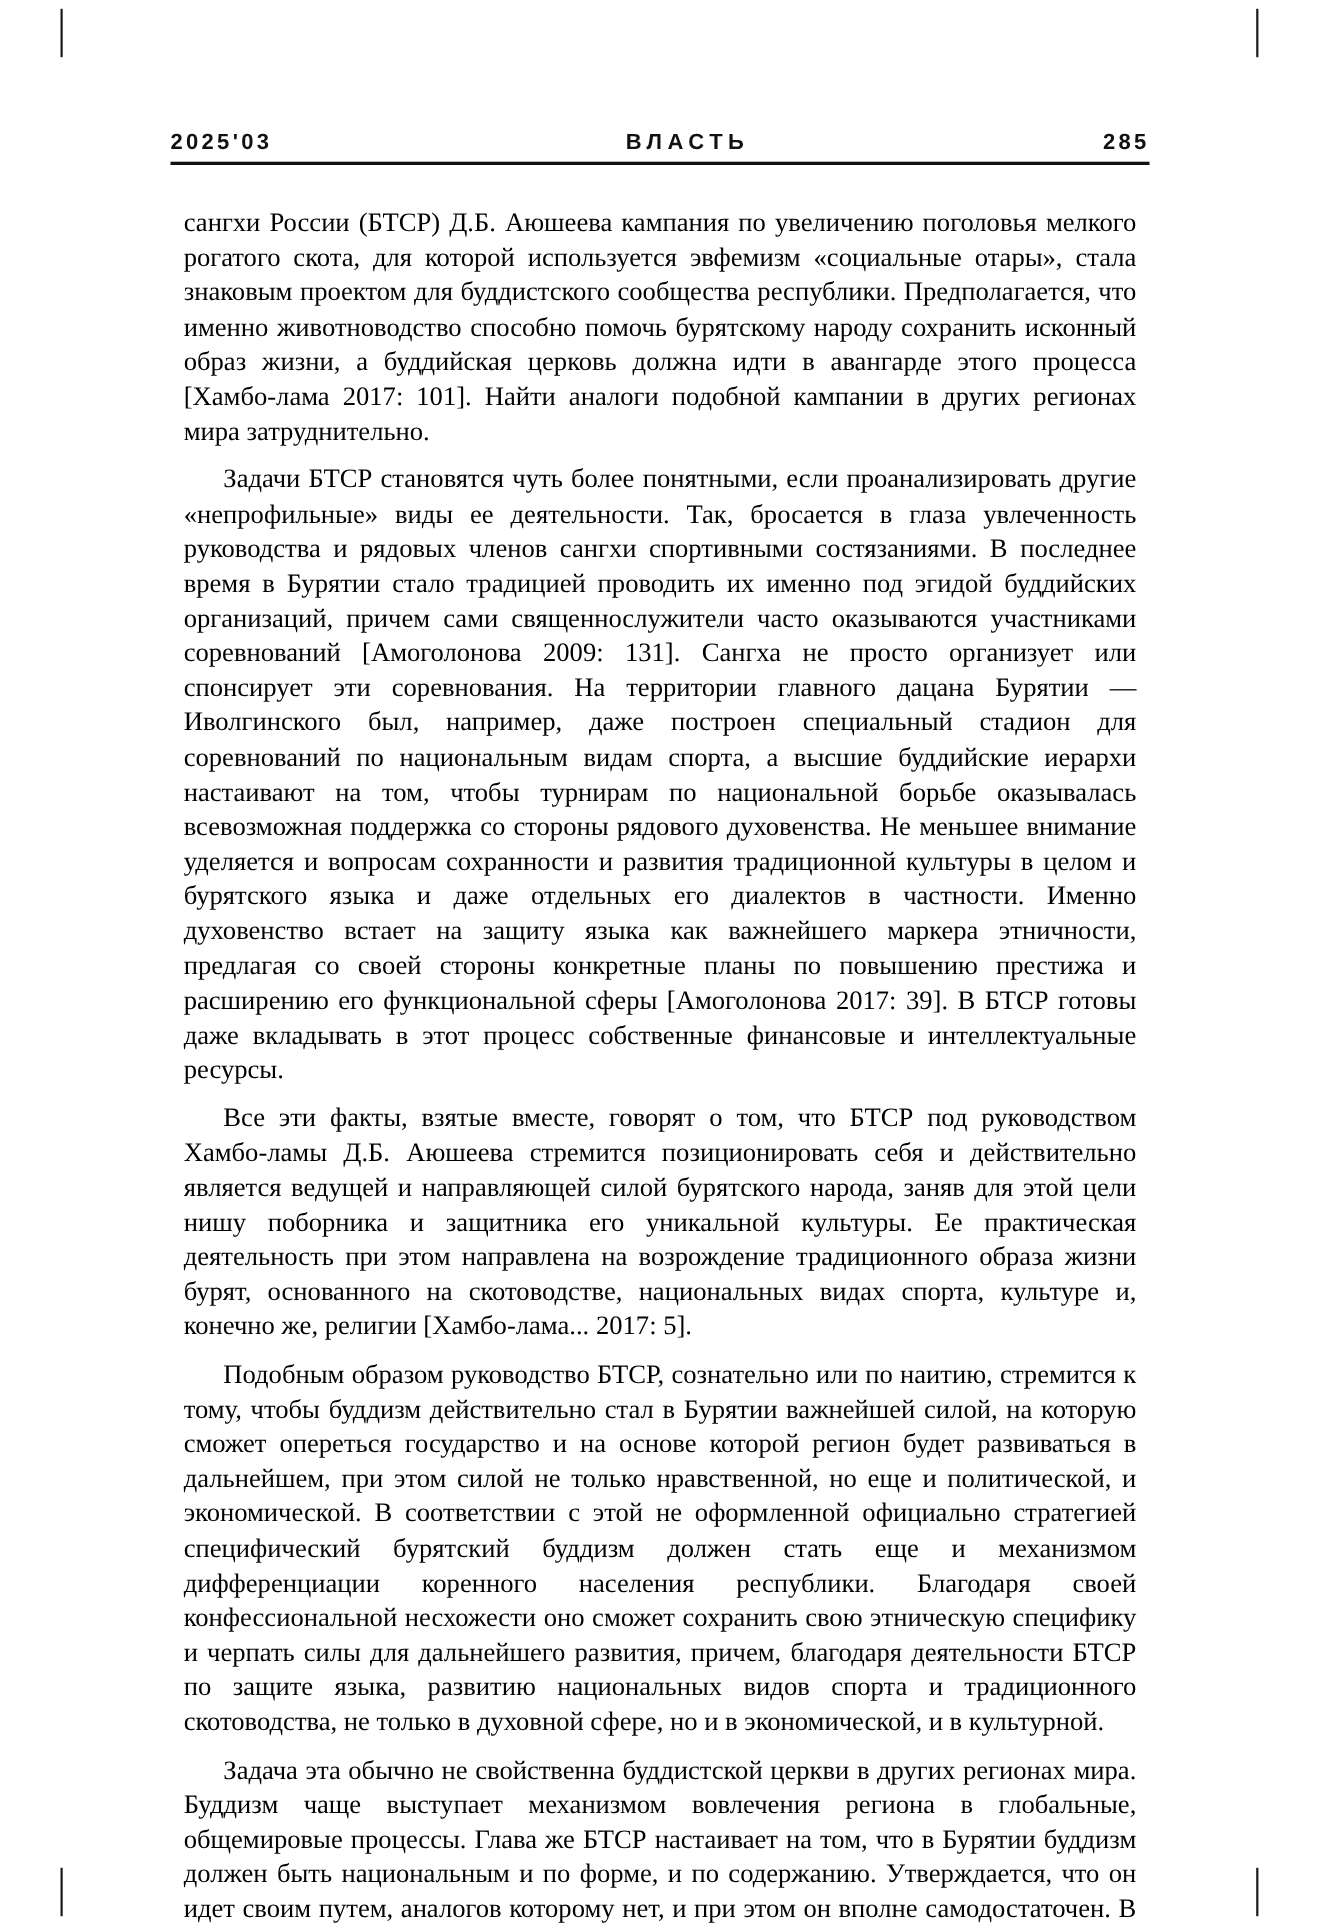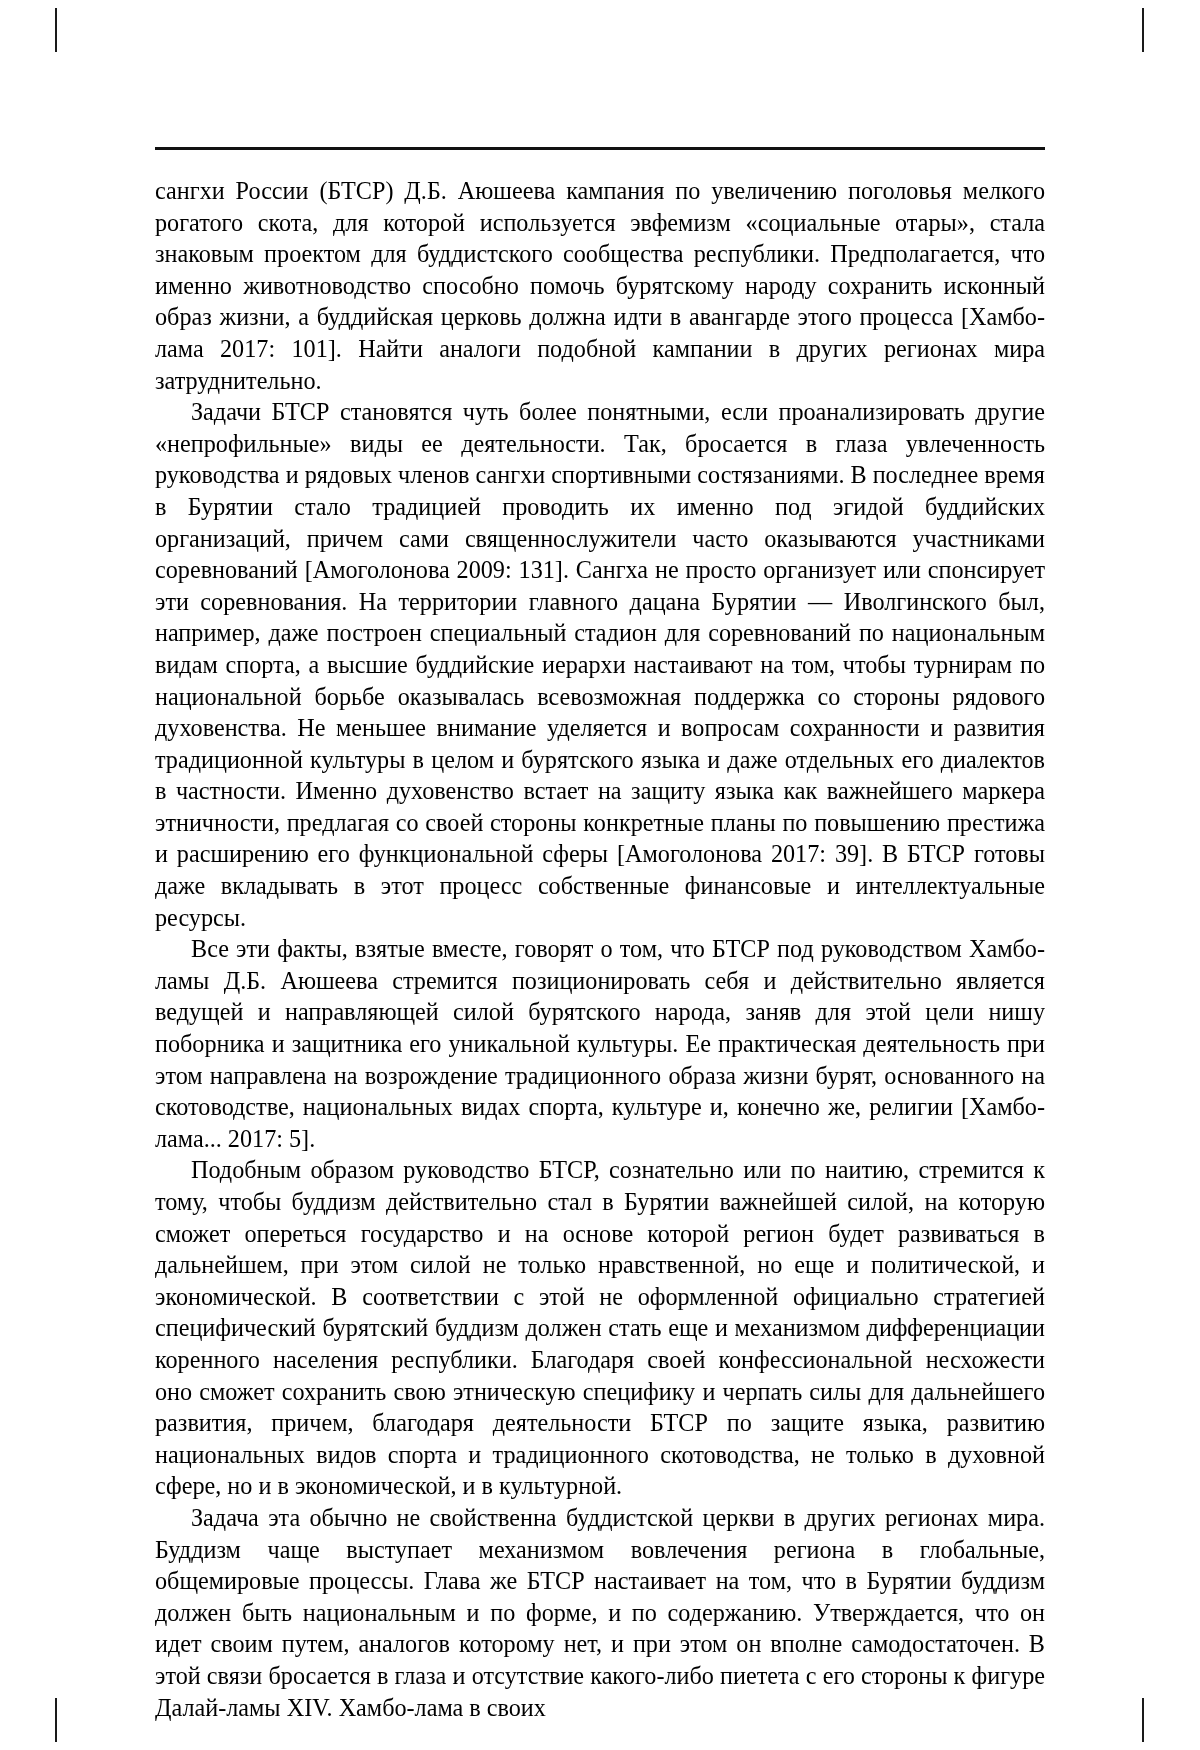--- a/index.html
+++ b/index.html
@@ -70,37 +70,42 @@
     left: 155px;
     top: 175px;
     width: 890px;
     font-size: 24.2px;
     line-height: 31.6px;
     text-align: justify;
     text-justify: inter-word;
     hyphens: manual;
   }
   .body-col p {
-    margin: 0;
+    margin: 12px;
     text-indent: 36px;
   }
   .body-col p.noindent {
     text-indent: 0;
   }
 </style>
 </head>
 <body>
 
 <div class="page">
 
   <div class="crop-mark crop-tl"></div>
   <div class="crop-mark crop-tr"></div>
   <div class="crop-mark crop-bl"></div>
   <div class="crop-mark crop-br"></div>
 
+  <div class="running-head">
+    <span class="issue">2025'03</span>
+    <span class="journal">ВЛАСТЬ</span>
+    <span class="folio">285</span>
+  </div>
 
   <div class="head-rule"></div>
 
   <div class="body-col">
     <p class="noindent">сангхи России (БТСР) Д.Б. Аюшеева кампания по увеличению поголовья мелкого рогатого скота, для которой используется эвфемизм «социальные отары», стала знаковым проектом для буддистского сообщества республики. Предполагается, что именно животноводство способно помочь бурятскому народу сохранить исконный образ жизни, а буддийская церковь должна идти в авангарде этого процесса [Хамбо-лама 2017: 101]. Найти аналоги подобной кампании в других регионах мира затруднительно.</p>
     <p>Задачи БТСР становятся чуть более понятными, если проанализировать другие «непрофильные» виды ее деятельности. Так, бросается в глаза увлеченность руководства и рядовых членов сангхи спортивными состязаниями. В последнее время в Бурятии стало традицией проводить их именно под эгидой буддийских организаций, причем сами священнослужители часто оказываются участниками соревнований [Амоголонова 2009: 131]. Сангха не просто организует или спонсирует эти соревнования. На территории главного дацана Бурятии — Иволгинского был, например, даже построен специальный стадион для соревнований по национальным видам спорта, а высшие буддийские иерархи настаивают на том, чтобы турнирам по национальной борьбе оказывалась всевозможная поддержка со стороны рядового духовенства. Не меньшее внимание уделяется и вопросам сохранности и развития традиционной культуры в целом и бурятского языка и даже отдельных его диалектов в частности. Именно духовенство встает на защиту языка как важнейшего маркера этничности, предлагая со своей стороны конкретные планы по повышению престижа и расширению его функциональной сферы [Амоголонова 2017: 39]. В БТСР готовы даже вкладывать в этот процесс собственные финансовые и интеллектуальные ресурсы.</p>
     <p>Все эти факты, взятые вместе, говорят о том, что БТСР под руководством Хамбо-ламы Д.Б. Аюшеева стремится позиционировать себя и действительно является ведущей и направляющей силой бурятского народа, заняв для этой цели нишу поборника и защитника его уникальной культуры. Ее практическая деятельность при этом направлена на возрождение традиционного образа жизни бурят, основанного на скотоводстве, национальных видах спорта, культуре и, конечно же, религии [Хамбо-лама... 2017: 5].</p>
     <p>Подобным образом руководство БТСР, сознательно или по наитию, стремится к тому, чтобы буддизм действительно стал в Бурятии важнейшей силой, на которую сможет опереться государство и на основе которой регион будет развиваться в дальнейшем, при этом силой не только нравственной, но еще и политической, и экономической. В соответствии с этой не оформленной официально стратегией специфический бурятский буддизм должен стать еще и механизмом дифференциации коренного населения республики. Благодаря своей конфессиональной несхожести оно сможет сохранить свою этническую специфику и черпать силы для дальнейшего развития, причем, благодаря деятельности БТСР по защите языка, развитию национальных видов спорта и традиционного скотоводства, не только в духовной сфере, но и в экономической, и в культурной.</p>
     <p>Задача эта обычно не свойственна буддистской церкви в других регионах мира. Буддизм чаще выступает механизмом вовлечения региона в глобальные, общемировые процессы. Глава же БТСР настаивает на том, что в Бурятии буддизм должен быть национальным и по форме, и по содержанию. Утверждается, что он идет своим путем, аналогов которому нет, и при этом он вполне самодостаточен. В этой связи бросается в глаза и отсутствие какого-либо пиетета с его стороны к фигуре Далай-ламы XIV. Хамбо-лама в своих</p>
   </div>

